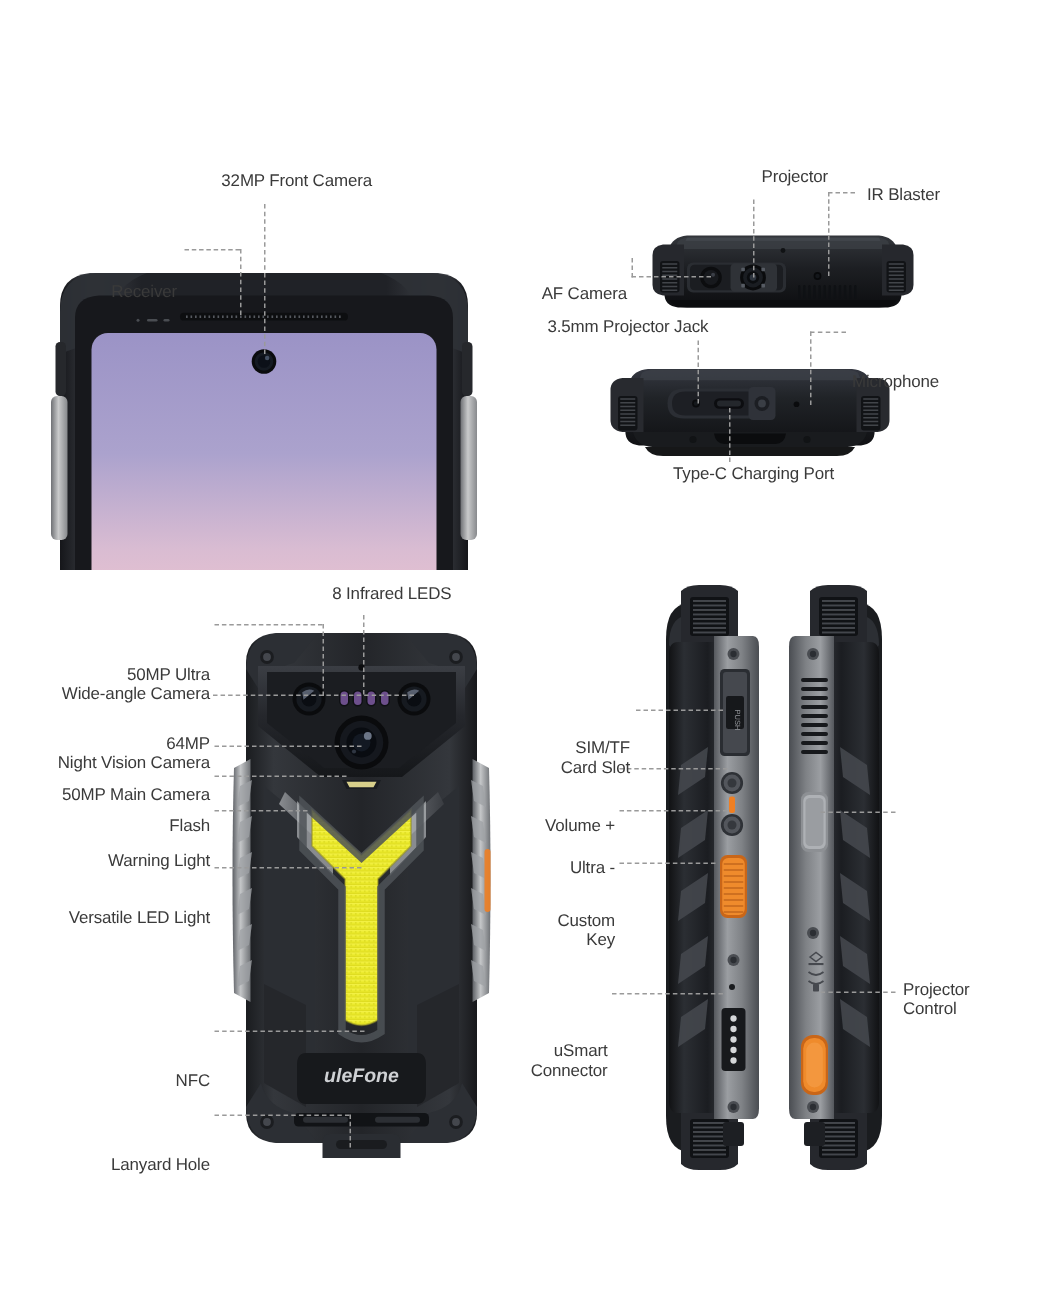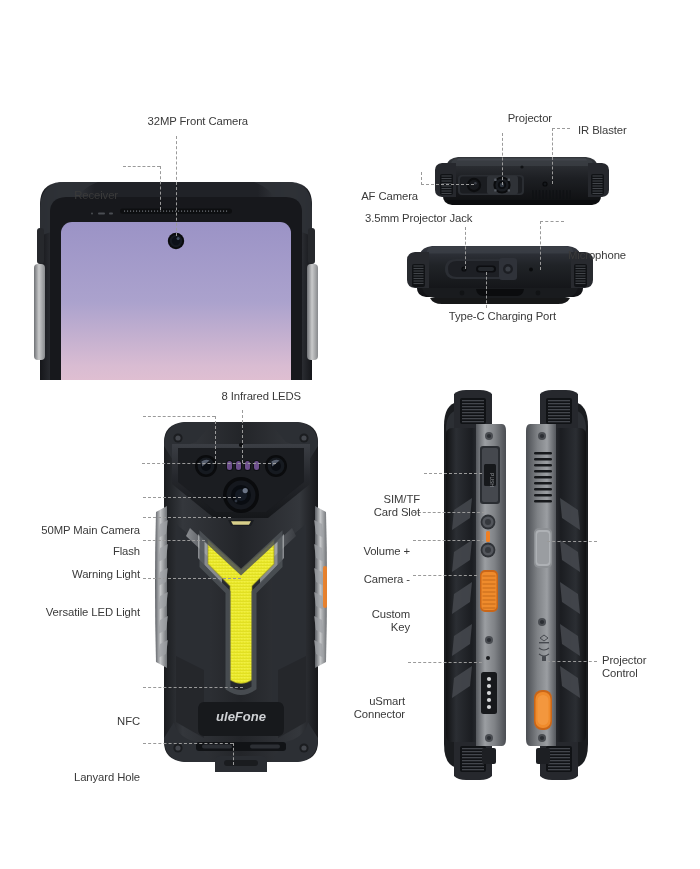--- a/index.html
+++ b/index.html
@@ -483,20 +483,24 @@
   <div class="lead h" style="left:143px; top:540px; width:62px;"></div>
 
   <div class="lead h" style="left:143px; top:578px; width:98px;"></div>
 
   <div class="lead h" style="left:143px; top:687px; width:100px;"></div>
 
   <div class="lead h" style="left:143px; top:743px; width:90px;"></div>
   <div class="lead v" style="left:233px; top:743px; height:22px;"></div>
 
   <div class="label c" style="left:183px; top:390px; width:118px;">8 Infrared LEDS</div>
+  <div class="label r" style="left:6px; top:404px; width:134px;">50MP Ultra
+Wide-angle Camera</div>
+  <div class="label r" style="left:0px; top:450px; width:140px;">64MP
+Night Vision Camera</div>
   <div class="label r" style="left:6px; top:484px; width:134px;">50MP Main Camera</div>
   <div class="label r" style="left:40px; top:505px; width:100px;">Flash</div>
   <div class="label r" style="left:20px; top:528px; width:120px;">Warning Light</div>
   <div class="label r" style="left:8px; top:566px; width:132px;">Versatile LED Light</div>
   <div class="label r" style="left:70px; top:675px; width:70px;">NFC</div>
   <div class="label r" style="left:40px; top:731px; width:100px;">Lanyard Hole</div>
 
   <svg class="art" style="left:440px; top:390px;" width="72" height="390" viewBox="0 0 72 390">
     <defs>
       <linearGradient id="sideShellL" x1="0" y1="0" x2="1" y2="0">
@@ -703,21 +707,21 @@
 
   <div class="lead h" style="left:424px; top:473px; width:58px;"></div>
   <div class="lead h" style="left:413px; top:512px; width:72px;"></div>
   <div class="lead h" style="left:413px; top:540px; width:72px;"></div>
   <div class="lead h" style="left:413px; top:575px; width:64px;"></div>
   <div class="lead h" style="left:408px; top:662px; width:74px;"></div>
 
   <div class="label r" style="left:340px; top:453px; width:80px;">SIM/TF
 Card Slot</div>
   <div class="label r" style="left:330px; top:505px; width:80px;">Volume +</div>
-  <div class="label r" style="left:330px; top:533px; width:80px;">Camera -</div>
+  <div class="label r" style="left:330px; top:533px; width:80px;">Ultra -</div>
   <div class="label r" style="left:330px; top:568px; width:80px;">Custom
 Key</div>
   <div class="label r" style="left:325px; top:655px; width:80px;">uSmart
 Connector</div>
 
   <div class="lead h" style="left:547px; top:541px; width:50px;"></div>
   <div class="lead h" style="left:547px; top:661px; width:50px;"></div>
 
   <div class="label l" style="left:602px; top:654px; width:96px;">Projector
 Control</div>

